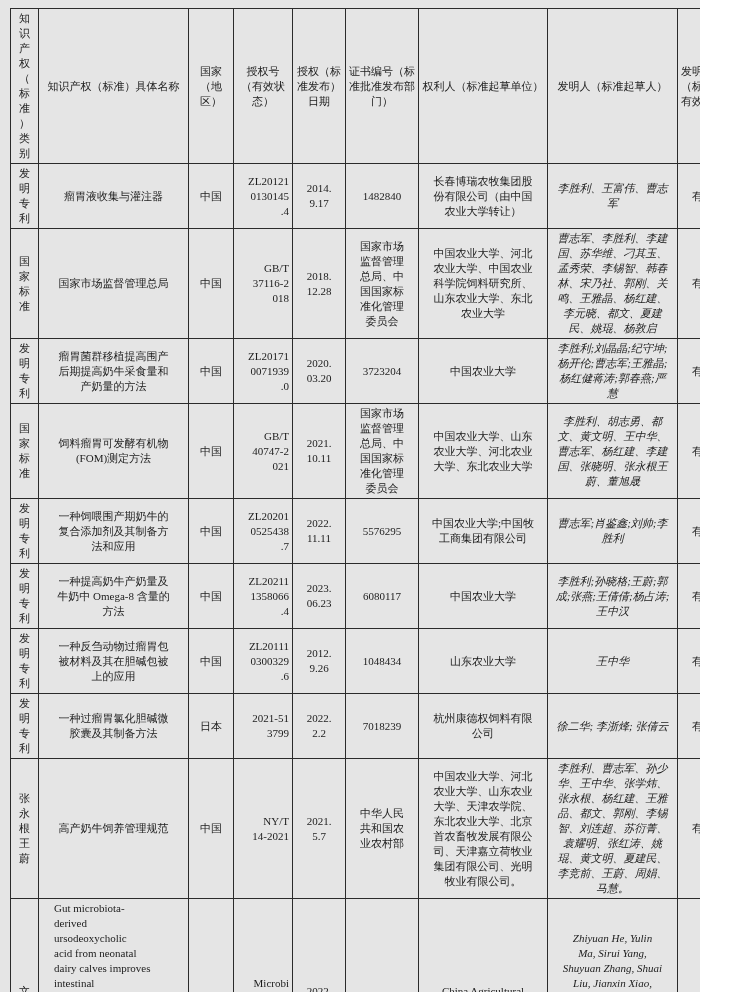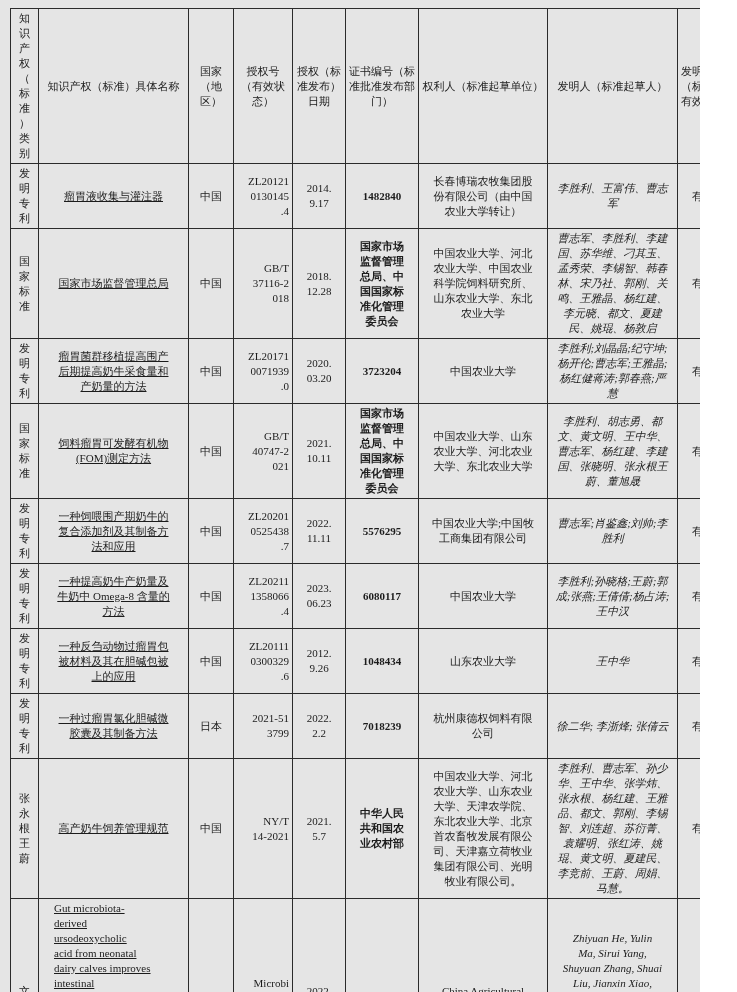--- a/index.html
+++ b/index.html
@@ -43,23 +43,23 @@
   tbody tr:nth-child(2)  { height: 106px; }
   tbody tr:nth-child(3)  { height: 64px; }
   tbody tr:nth-child(4)  { height: 78px; }
   tbody tr:nth-child(5)  { height: 53px; }
   tbody tr:nth-child(6)  { height: 60px; }
   tbody tr:nth-child(7)  { height: 62px; }
   tbody tr:nth-child(8)  { height: 62px; }
   tbody tr:nth-child(9)  { height: 132px; }
   tbody tr:nth-child(10) { height: 198px; }
   
-  .ip-table td:nth-child(2) { padding: 2px 15px; text-decoration: underline; }
+  .ip-table td:nth-child(2) { padding: 2px 15px; }
   .ip-table td:nth-child(4) { text-align: right; padding-left: 7px; }
-  .ip-table td:nth-child(6) { padding: 2px 9px; font-weight: bold; }
+  .ip-table td:nth-child(6) { padding: 2px 9px; }
   .ip-table td:nth-child(7) { padding: 2px 12px; }
   .ip-table td:nth-child(8) { padding: 2px 7px; font-style: italic; }
 </style>
 </head>
 <body>
 
 <div class="page">
   <table class="ip-table">
     <colgroup>
       <col style="width:28px">

